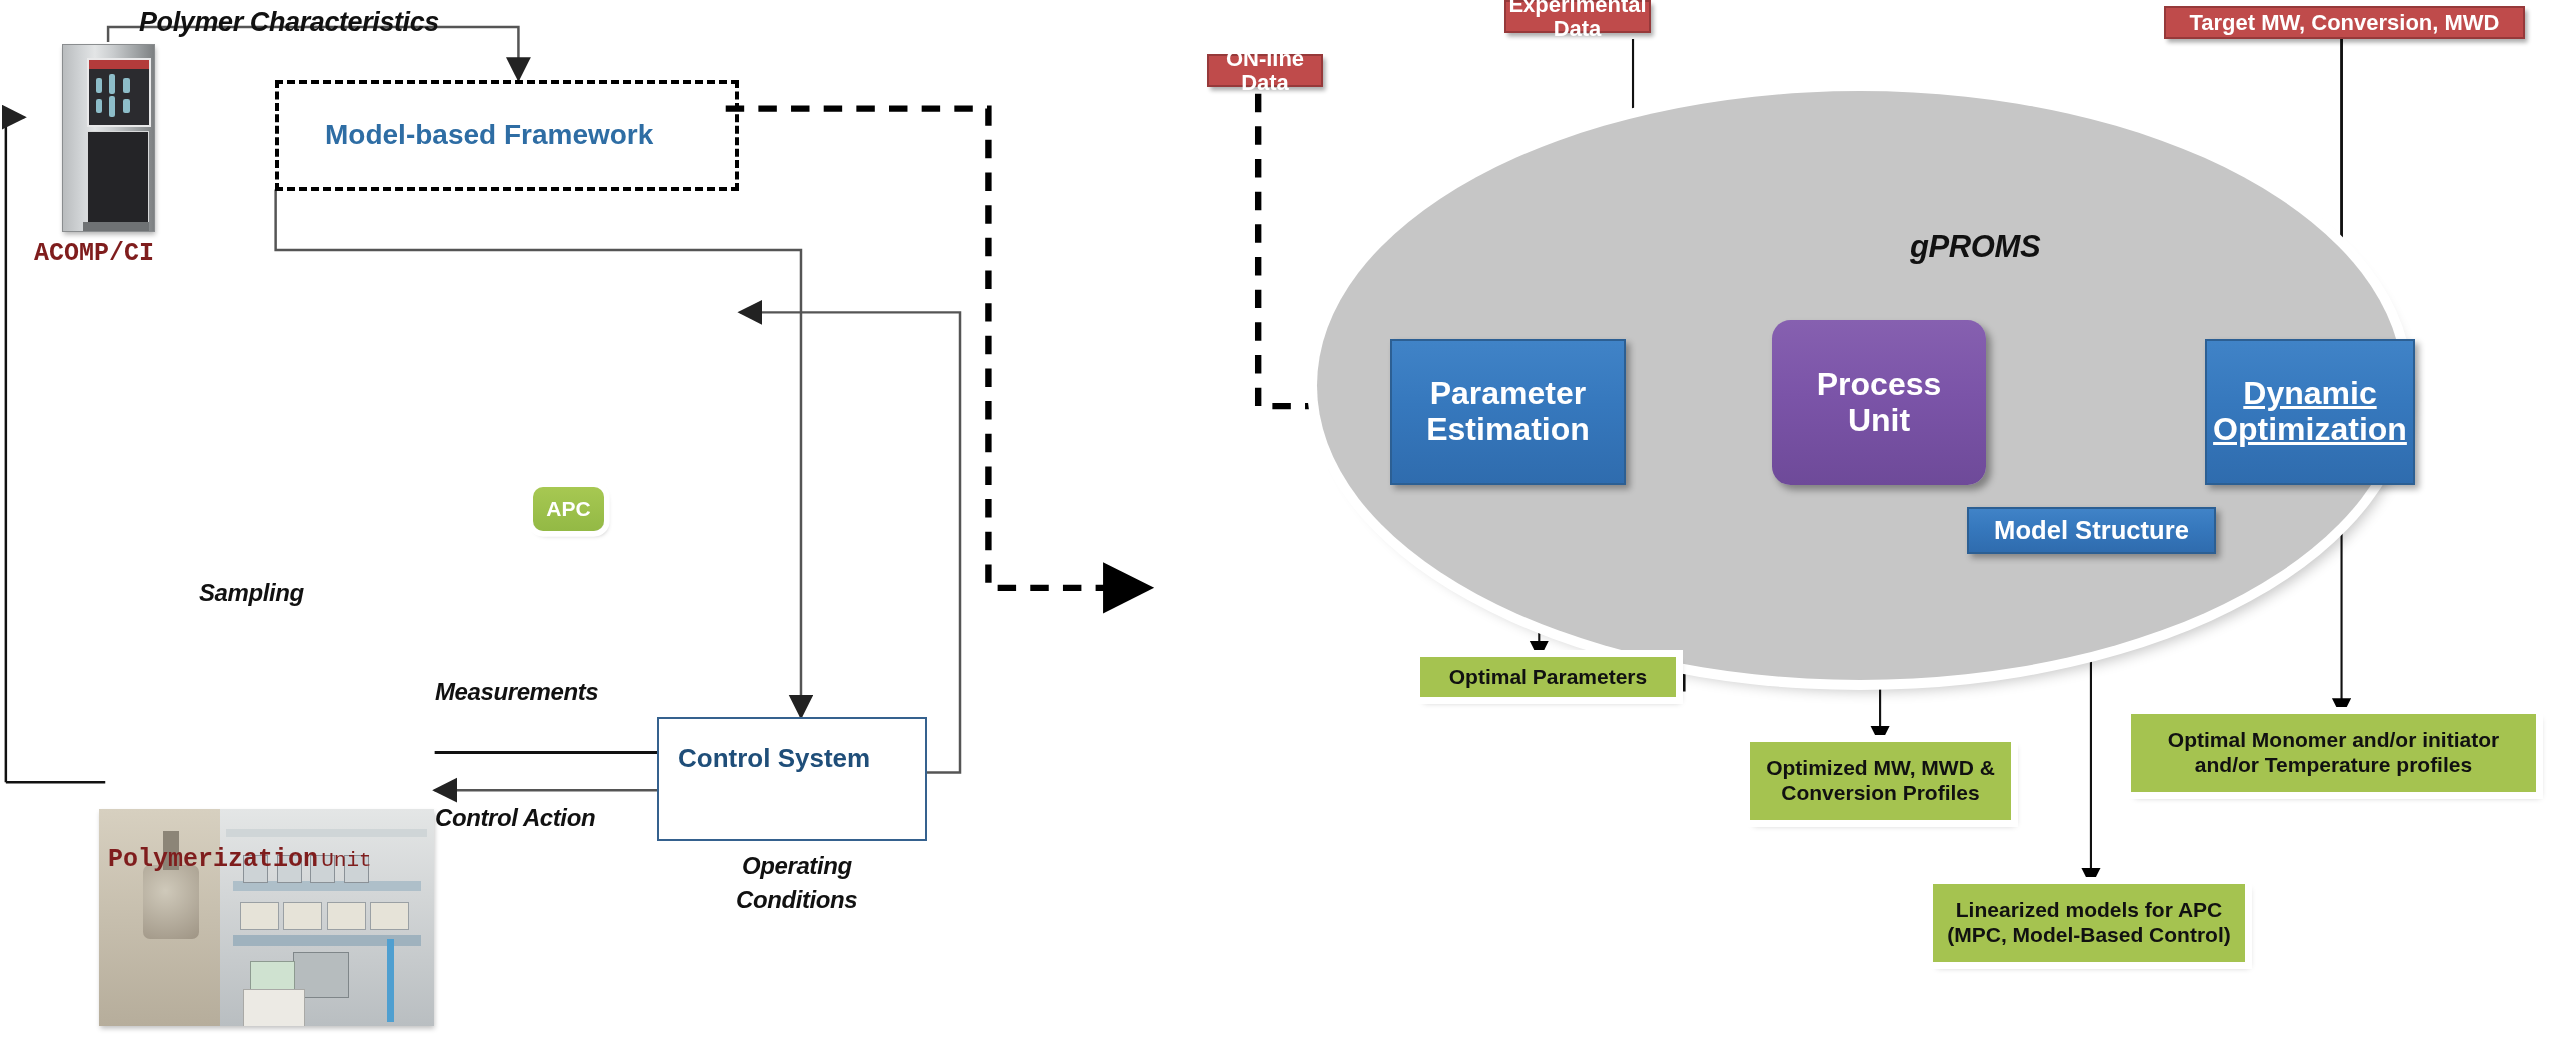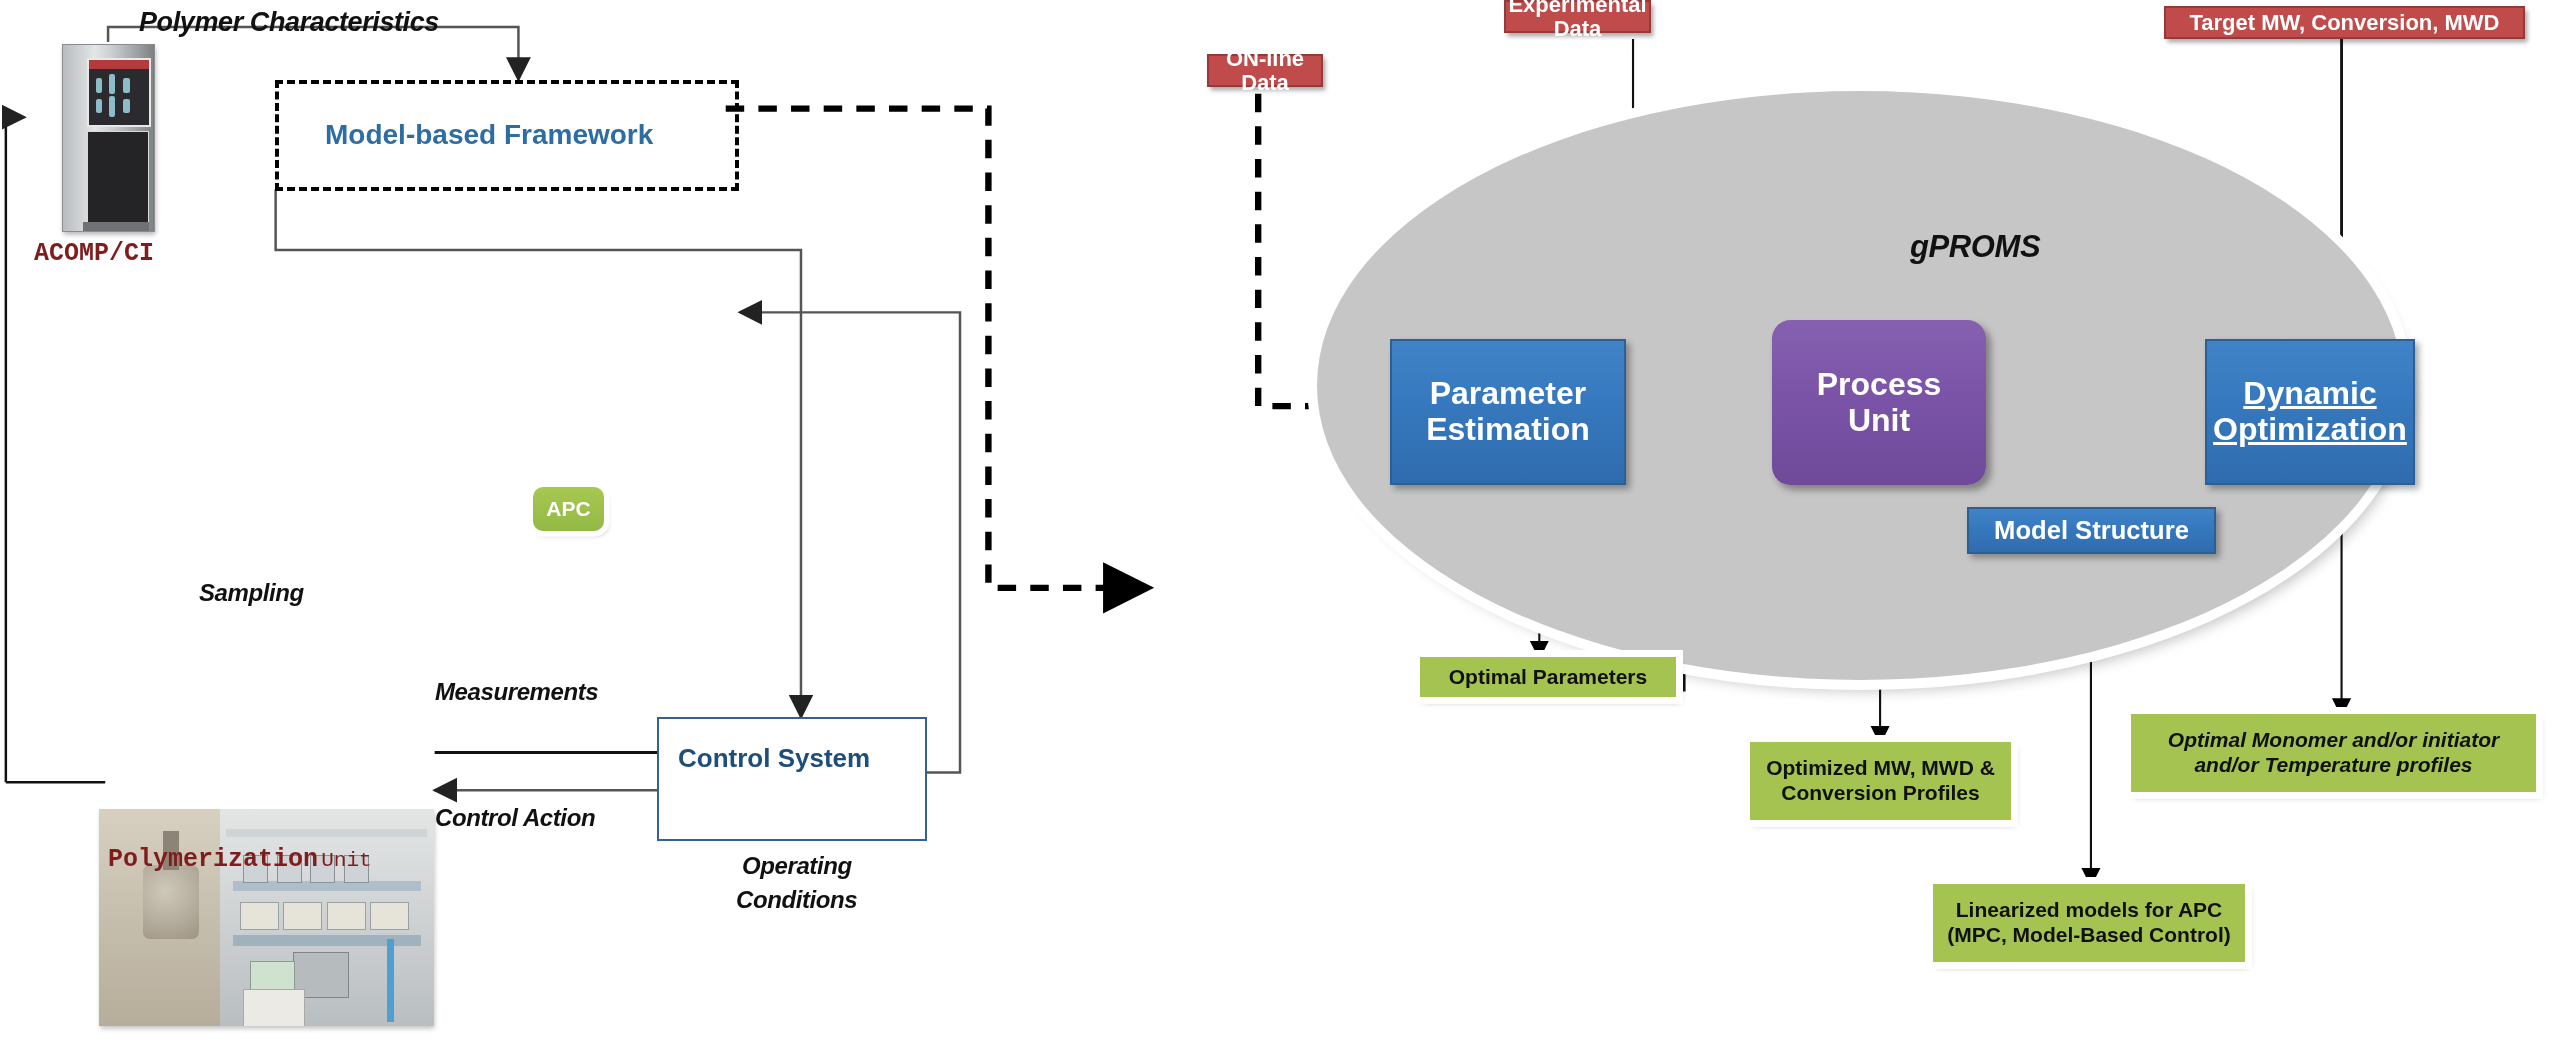--- a/index.html
+++ b/index.html
@@ -276,21 +276,21 @@
     </div>
   </div>
 
   <div class="abs green-box" style="left:1933px;top:884px;width:312px;height:78px;">
     <div>
       <div>Linearized models for APC</div>
       <div>(MPC, Model-Based Control)</div>
     </div>
   </div>
 
-  <div class="abs green-box" style="left:2131px;top:714px;width:405px;height:78px;font-style:italic;">
+  <div class="abs green-box" style="left:2131px;top:714px;width:405px;height:78px;">
     <div>
       <div>Optimal Monomer and/or initiator</div>
       <div>and/or Temperature profiles</div>
     </div>
   </div>
 
 </div>
 
 
 </body></html>

